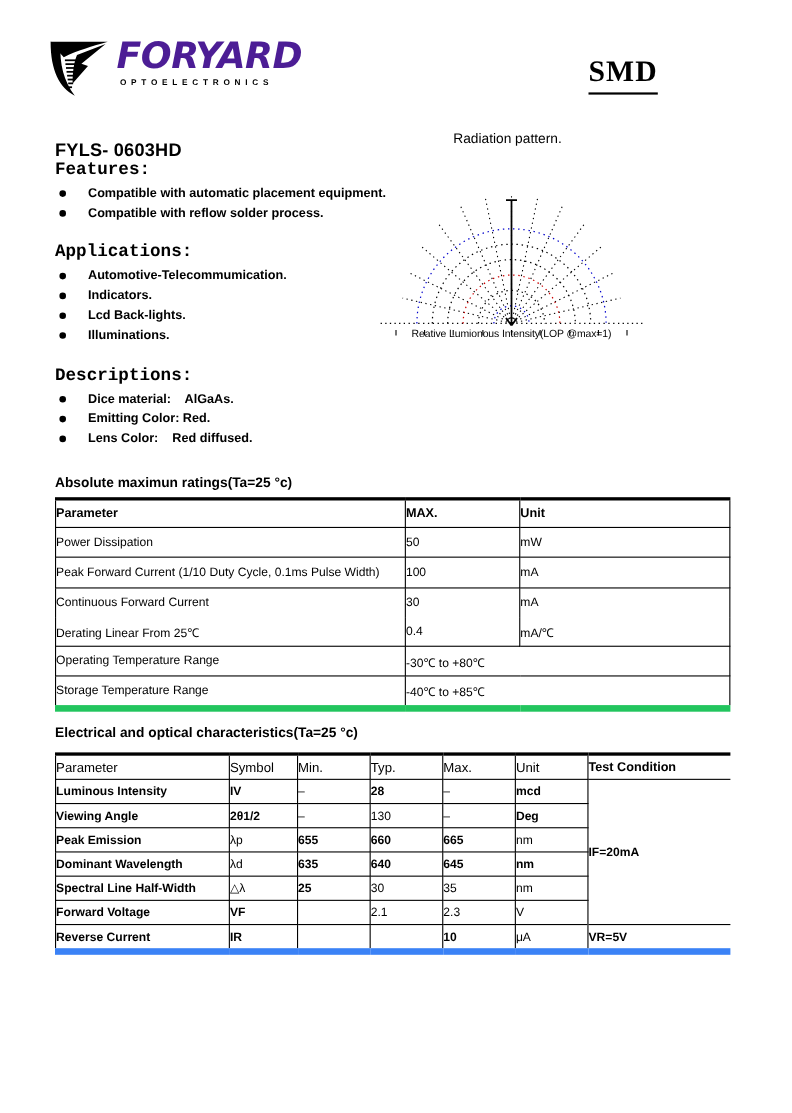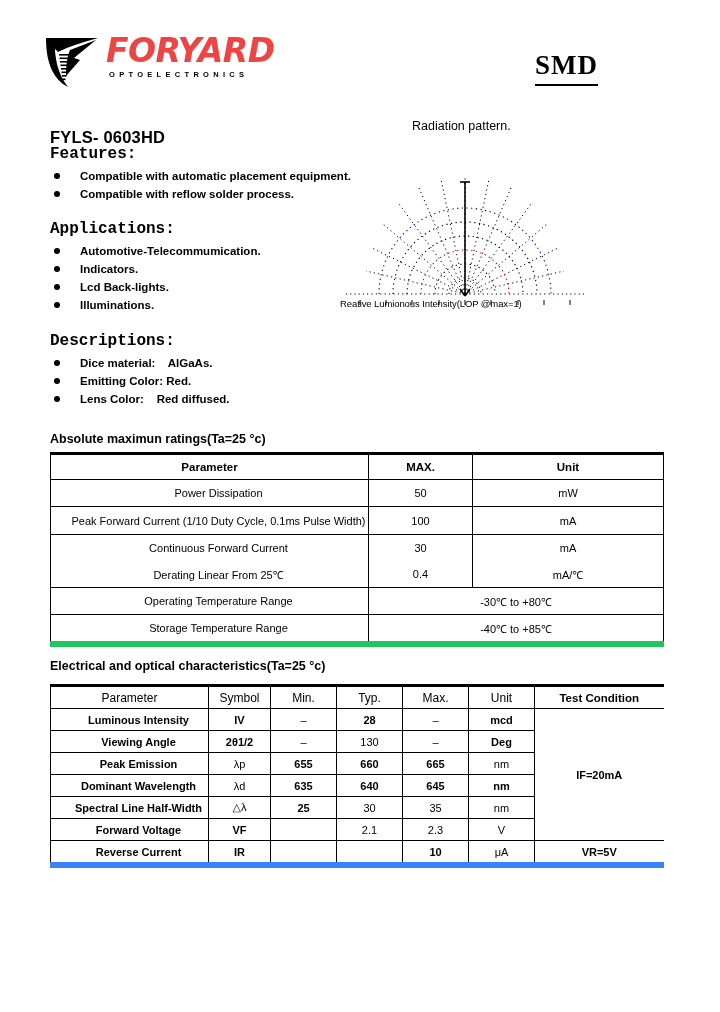--- a/index.html
+++ b/index.html
@@ -46,21 +46,21 @@
   .logo-text-wrap {
     margin-top: 6px;
   }
   .logo-word {
     font-family: "DejaVu Sans", sans-serif;
     font-weight: bold;
     font-style: italic;
     font-size: 33px;
     letter-spacing: -0.5px;
     line-height: 34px;
-    color: #ef4444;
+    color: #4c1d95;
   }
   .logo-sub {
     font-family: "Liberation Sans", sans-serif;
     font-size: 7.5px;
     letter-spacing: 4.3px;
     font-weight: bold;
     color: #000;
     margin-top: 2px;
     margin-left: 3px;
   }
@@ -130,21 +130,21 @@
   
   .radbox {
     position: absolute;
     left: 340px; top: 166px;
     width: 250px; height: 150px;
   }
   .radcap {
     position: absolute;
     left: 340px; top: 298px;
     width: 250px;
-    text-align: left;
+    text-align: center;
     font-size: 9.5px;
     letter-spacing: -0.1px;
   }
 
   
   .tbl-head {
     position: absolute;
     left: 50px;
     font-size: 12.5px;
     font-weight: bold;
@@ -157,22 +157,22 @@
     border-collapse: collapse;
     font-size: 11px;
     table-layout: fixed;
   }
   table.dt td, table.dt th {
     border: 1px solid #000;
     padding: 0;
     font-weight: normal;
     vertical-align: middle;
   }
-  table.dt .ctr { text-align: center; }
-  table.dt .lft { text-align: center; padding-left: 18px; }
+  table.dt .ctr { text-align: left; }
+  table.dt .lft { text-align: left; padding-left: 0; }
 
   
   #t1 {
     left: 50px; top: 452px;
     width: 613px;
   }
   #t1 td { height: 26px; }
   #t1 .hdr { font-weight: bold; font-size: 11.5px; height: 24px; }
   #t1 .topline { border-top: 3px solid #000; }
   #t1 .botline { border-bottom: 6px solid #22c55e; }

